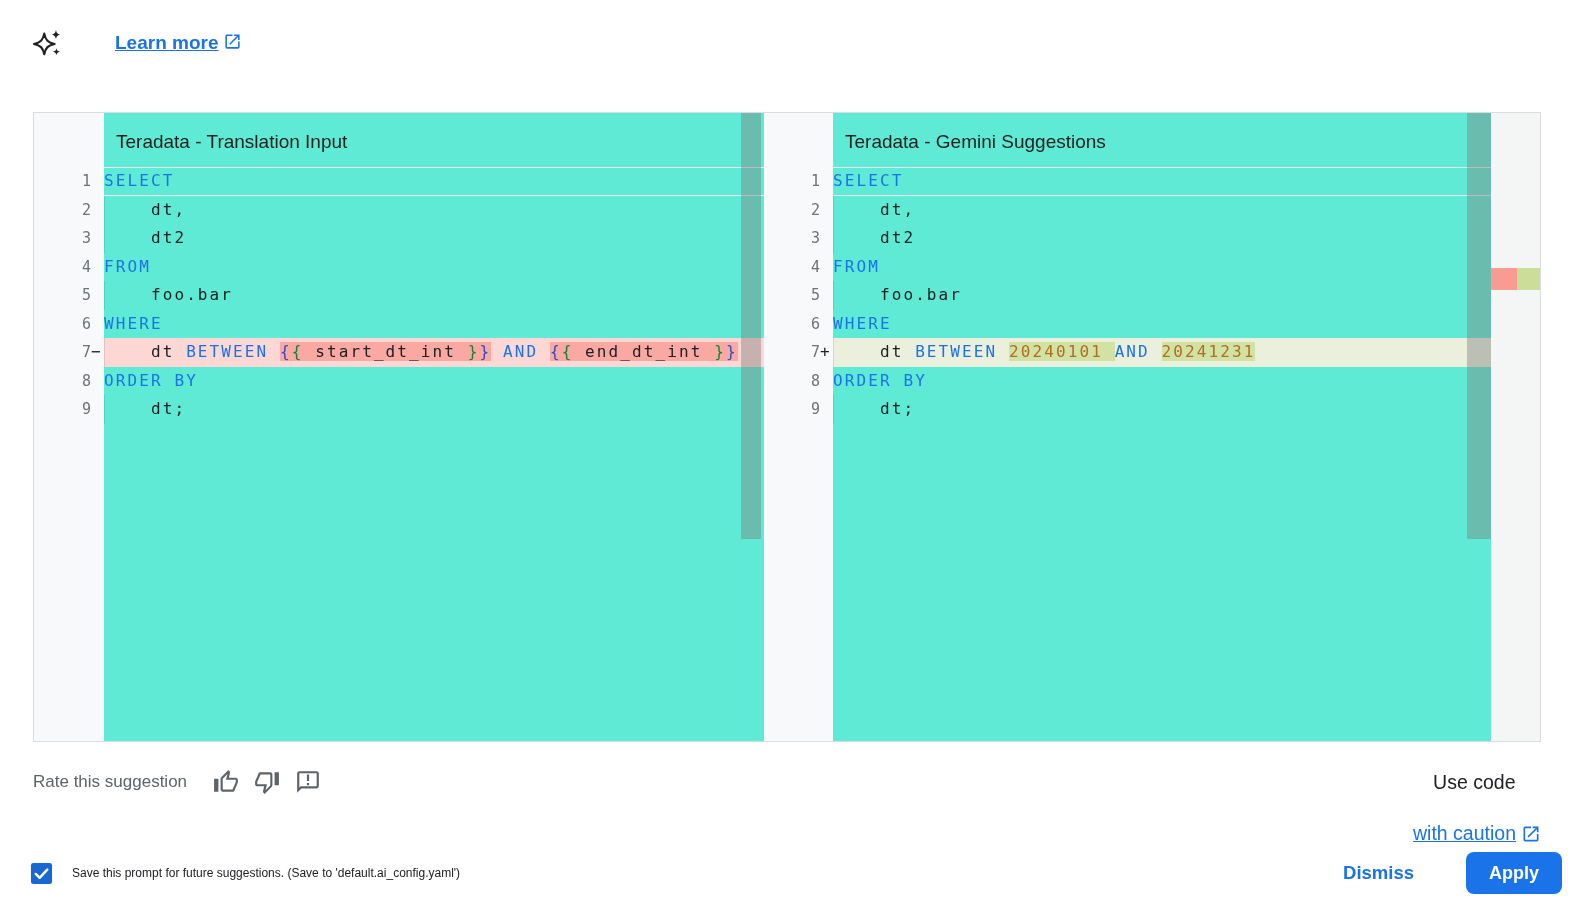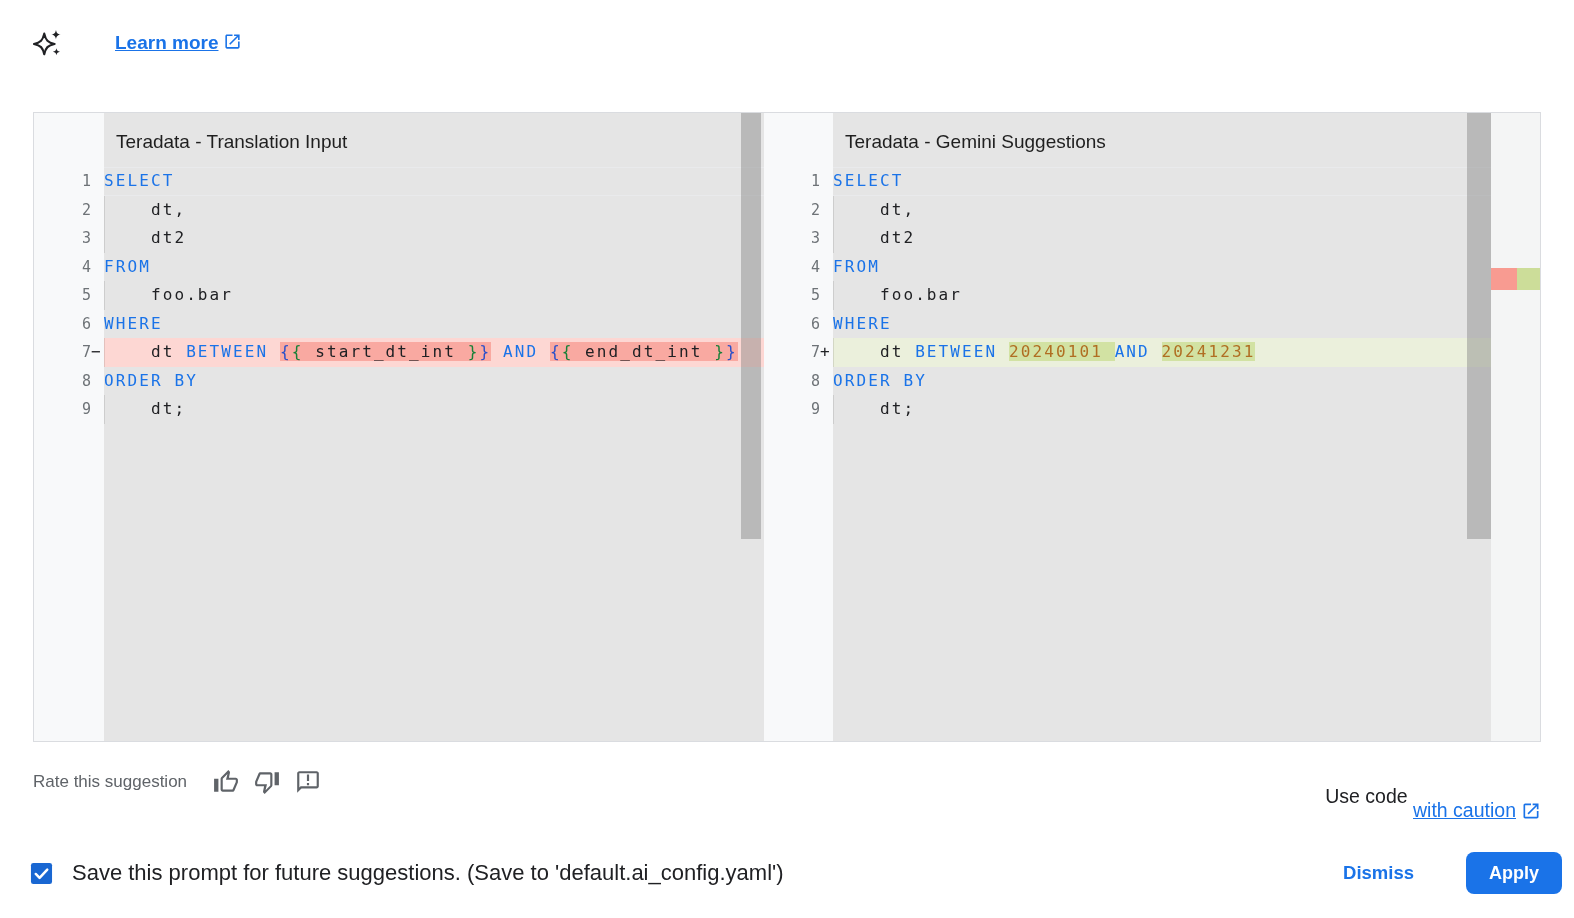--- a/index.html
+++ b/index.html
@@ -13,21 +13,21 @@
   .app-header { position:absolute; left:33px; top:28px; display:flex; align-items:center; }
   .spark { width:30px; height:30px; margin-right:22px; }
   .hdr-title { font-size:22px; color:#202124; }
   .learn-more { margin-left:30px; display:flex; align-items:flex-start; font-size:19px; font-weight:700;
     color:#1a73e8; text-decoration:underline; cursor:pointer; }
   .learn-more svg { margin-left:5px; text-decoration:none; }
 
   
   .diff { position:absolute; left:33px; top:112px; width:1508px; height:630px;
     border:1px solid #dadce0; background:#fff; }
-  .pane { position:absolute; top:0; bottom:0; background:#e5e5e5; }
+  .pane { position:absolute; top:0; bottom:0; background:#5eead4; }
   .pane.left  { left:0;     width:730px; }
   .pane.right { left:739px; width:767px; }
   .gap { position:absolute; left:730px; width:9px; top:0; bottom:0; background:#f8f9fa; }
 
   .gutter-bg { position:absolute; left:0; top:0; bottom:0; background:#f8f9fa; }
   .pane.left  .gutter-bg { width:70px; }
   .pane.right .gutter-bg { width:60px; }
 
   .pane-title { position:absolute; top:0; height:54px; line-height:58px; font-size:19px; color:#1f1f1f; white-space:nowrap; }
   .pane.left  .pane-title { left:82px; }
@@ -69,28 +69,28 @@
   .ruler .rm.green { left:26px; width:23px; background:#ccdd99; }
 
   
   .rate-row { position:absolute; left:33px; top:769px; display:flex; align-items:center; color:#5f6368; }
   .rate-label { font-size:17px; }
   .icon-btn { border:none; background:none; padding:0; margin-left:15px; cursor:pointer; color:#5f6368;
     display:flex; align-items:center; }
   .icon-btn:first-of-type { margin-left:26px; }
 
   .use-code { position:absolute; right:33px; top:771px; font-size:19.5px; color:#202124;
-    display:flex; align-items:center; white-space:pre; }
+    display:flex; align-items:center; white-space:pre;flex-direction:column; }
   .caution-link { color:#1a73e8; text-decoration:underline; cursor:pointer; display:flex; align-items:center;margin-top:28px; }
   .caution-link svg { margin-left:5px; }
 
   
   .action-bar { position:absolute; left:30px; right:12px; top:850px; height:46px; display:flex; align-items:center; }
   .checkbox { width:23px; height:23px; flex:none; cursor:pointer; }
-  .save-label { margin-left:19px; font-size:22px; color:#202124; }
+  .save-label { margin-left:19px; font-size:12px; color:#202124; }
   .bar-spacer { flex:1; }
   .dismiss-btn { border:none; background:none; color:#1a73e8; font-family:"Liberation Sans",sans-serif;
     font-size:18.5px; font-weight:700; cursor:pointer; margin-right:40px; padding:8px 12px; }
   .apply-btn { border:none; background:#1a73e8; color:#fff; font-family:"Liberation Sans",sans-serif;
     font-size:18px; font-weight:700; cursor:pointer; width:96px; height:42px; border-radius:8px; }
 </style>
 </head>
 <body>
 
 <div class="app-header">

